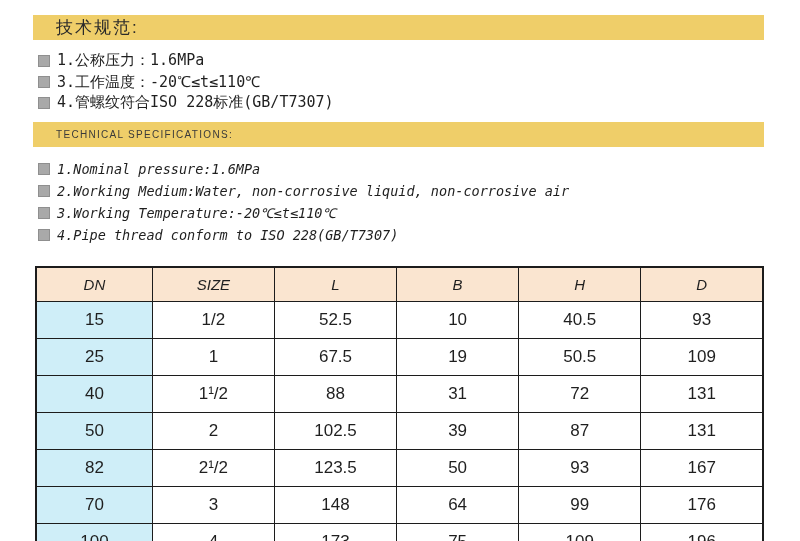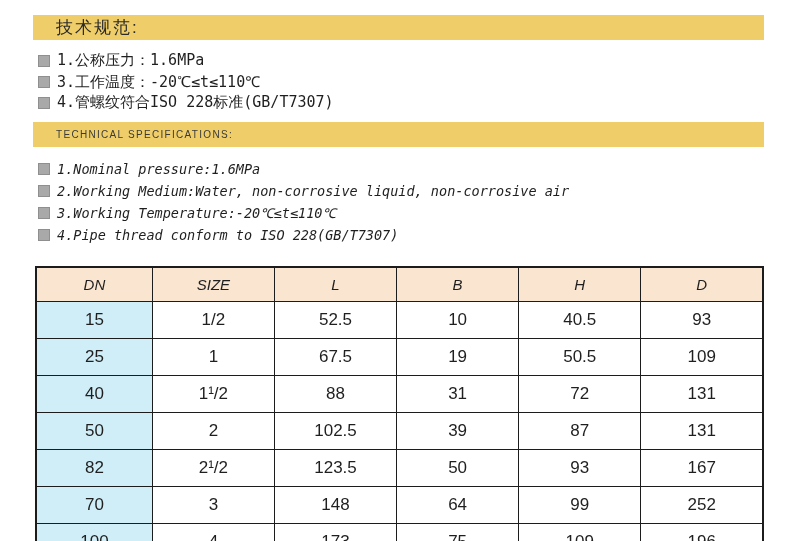--- a/index.html
+++ b/index.html
@@ -175,21 +175,21 @@
         <td>50</td>
         <td>93</td>
         <td>167</td>
       </tr>
       <tr>
         <td class="dn">70</td>
         <td>3</td>
         <td>148</td>
         <td>64</td>
         <td>99</td>
-        <td>252</td>
+        <td>176</td>
       </tr>
       <tr>
         <td class="dn">100</td>
         <td>4</td>
         <td>173</td>
         <td>75</td>
         <td>109</td>
         <td>196</td>
       </tr>
     </tbody>

